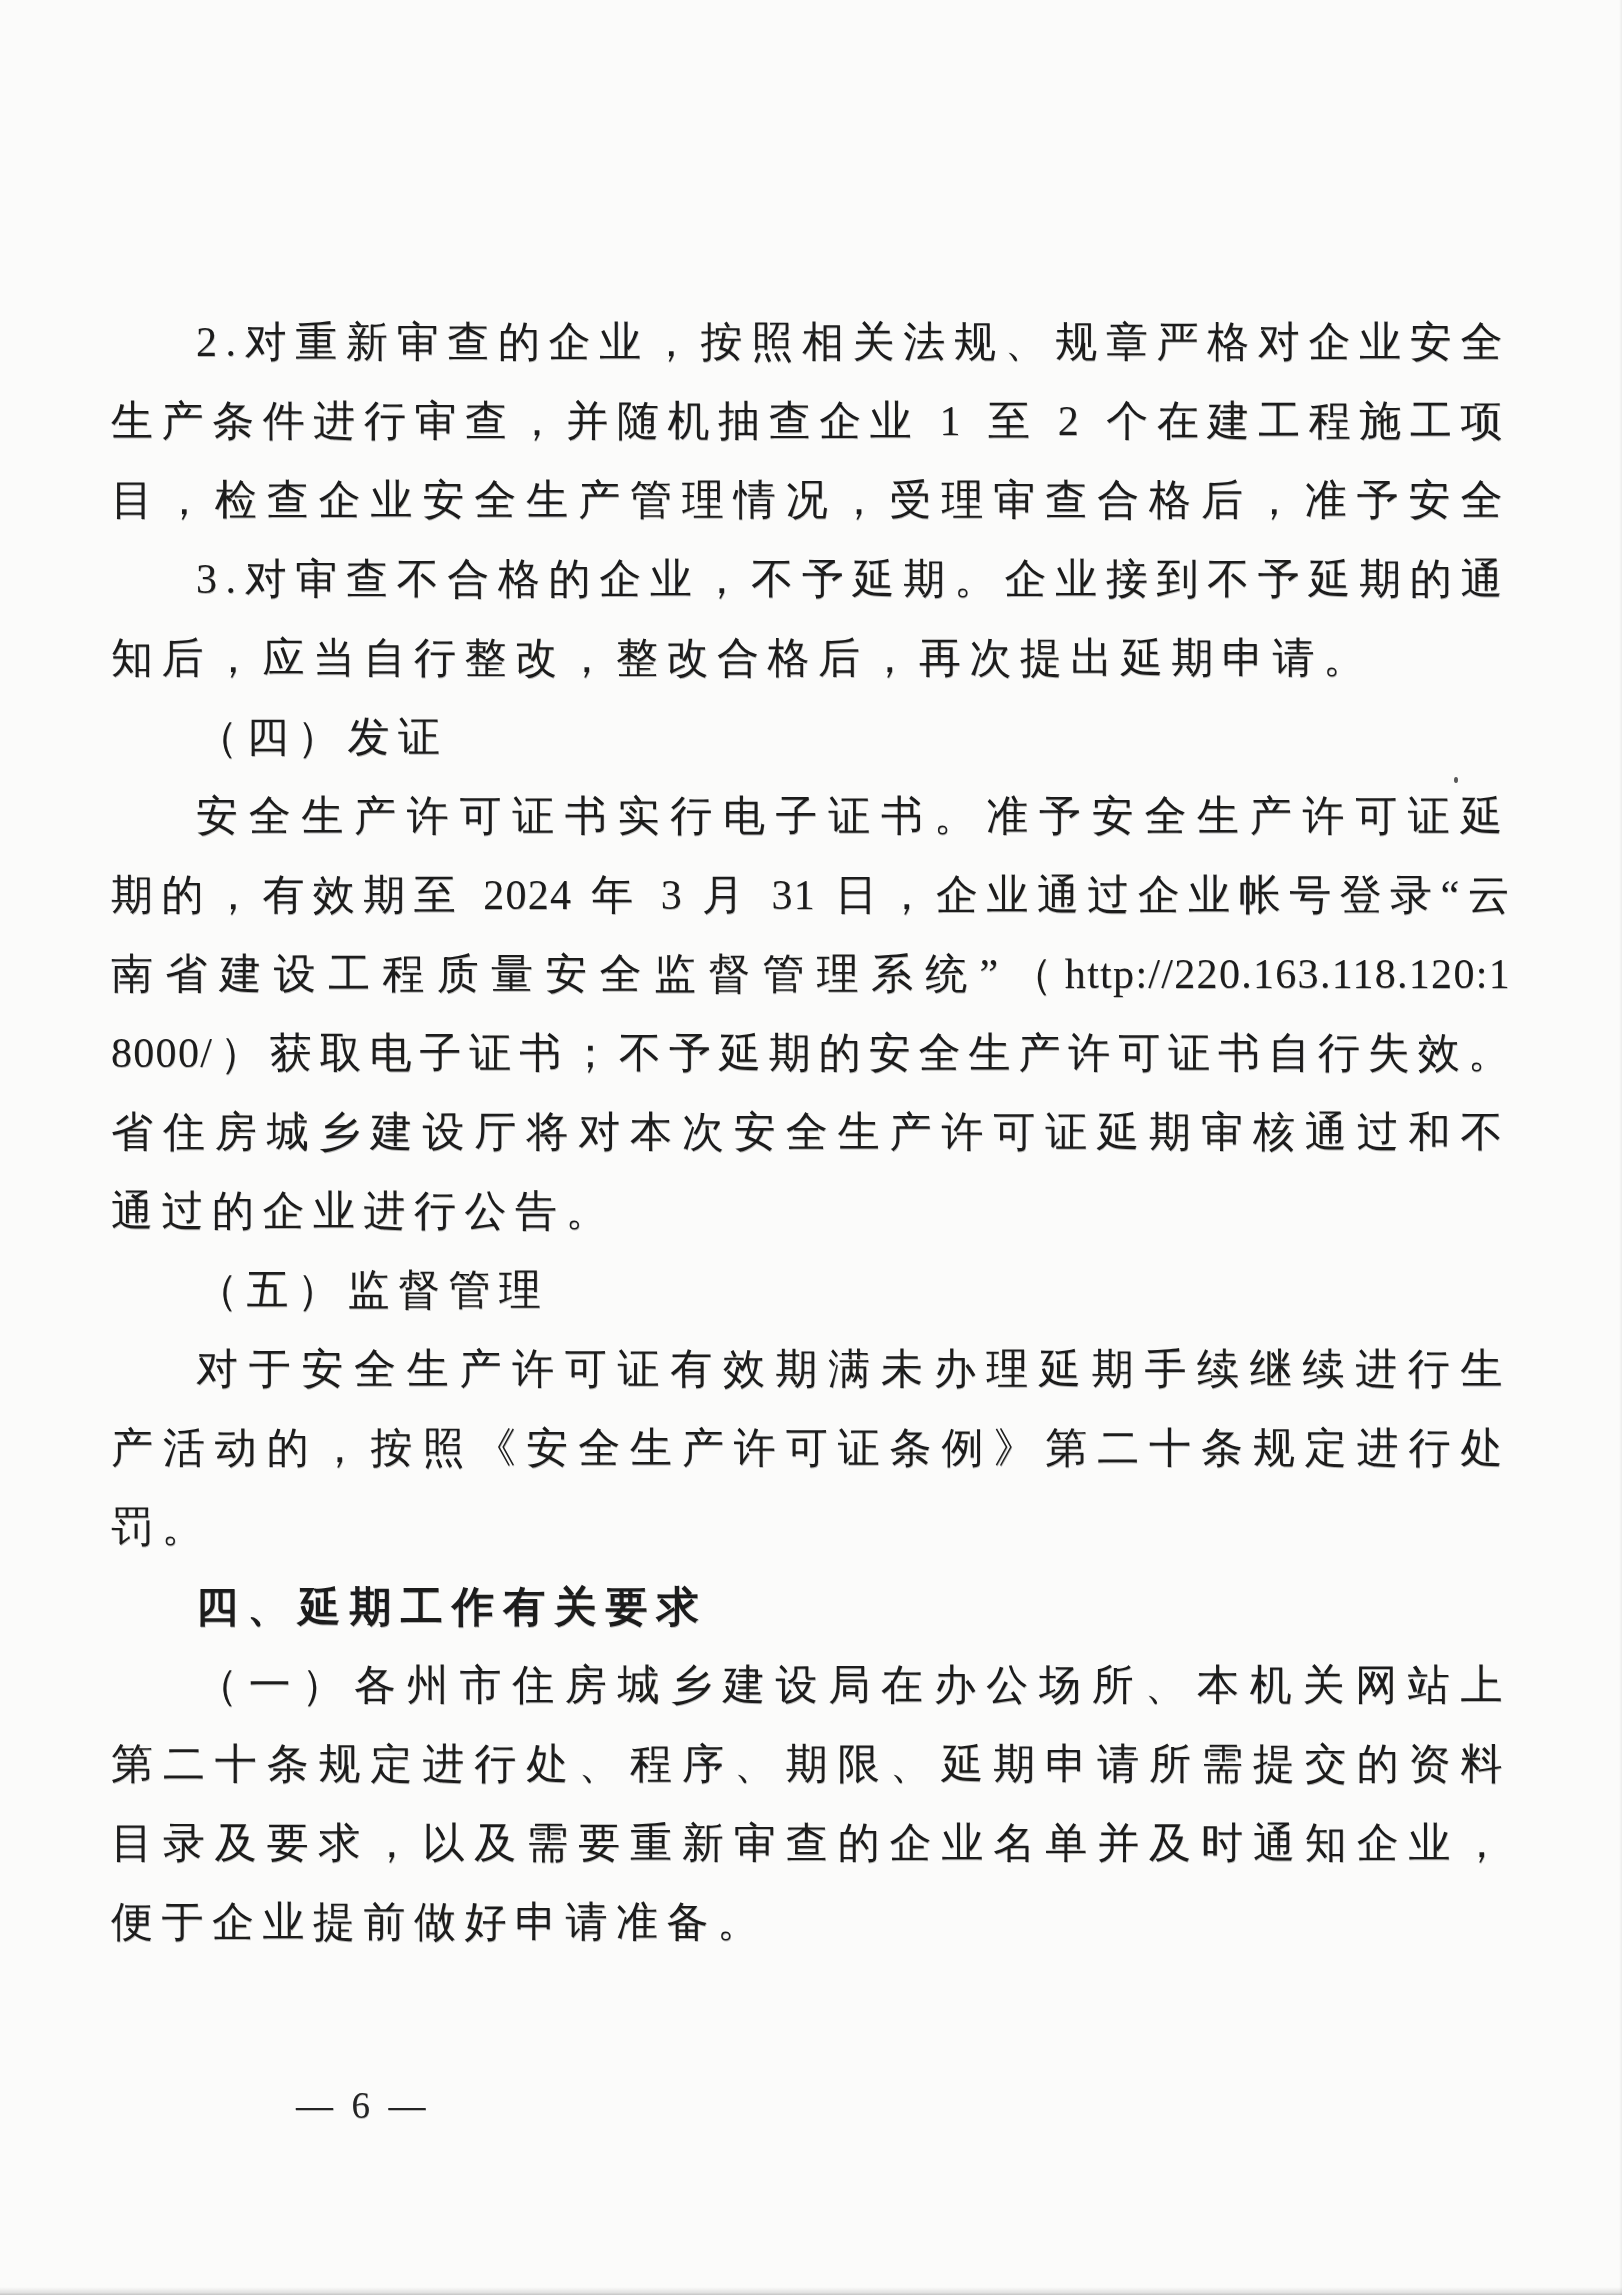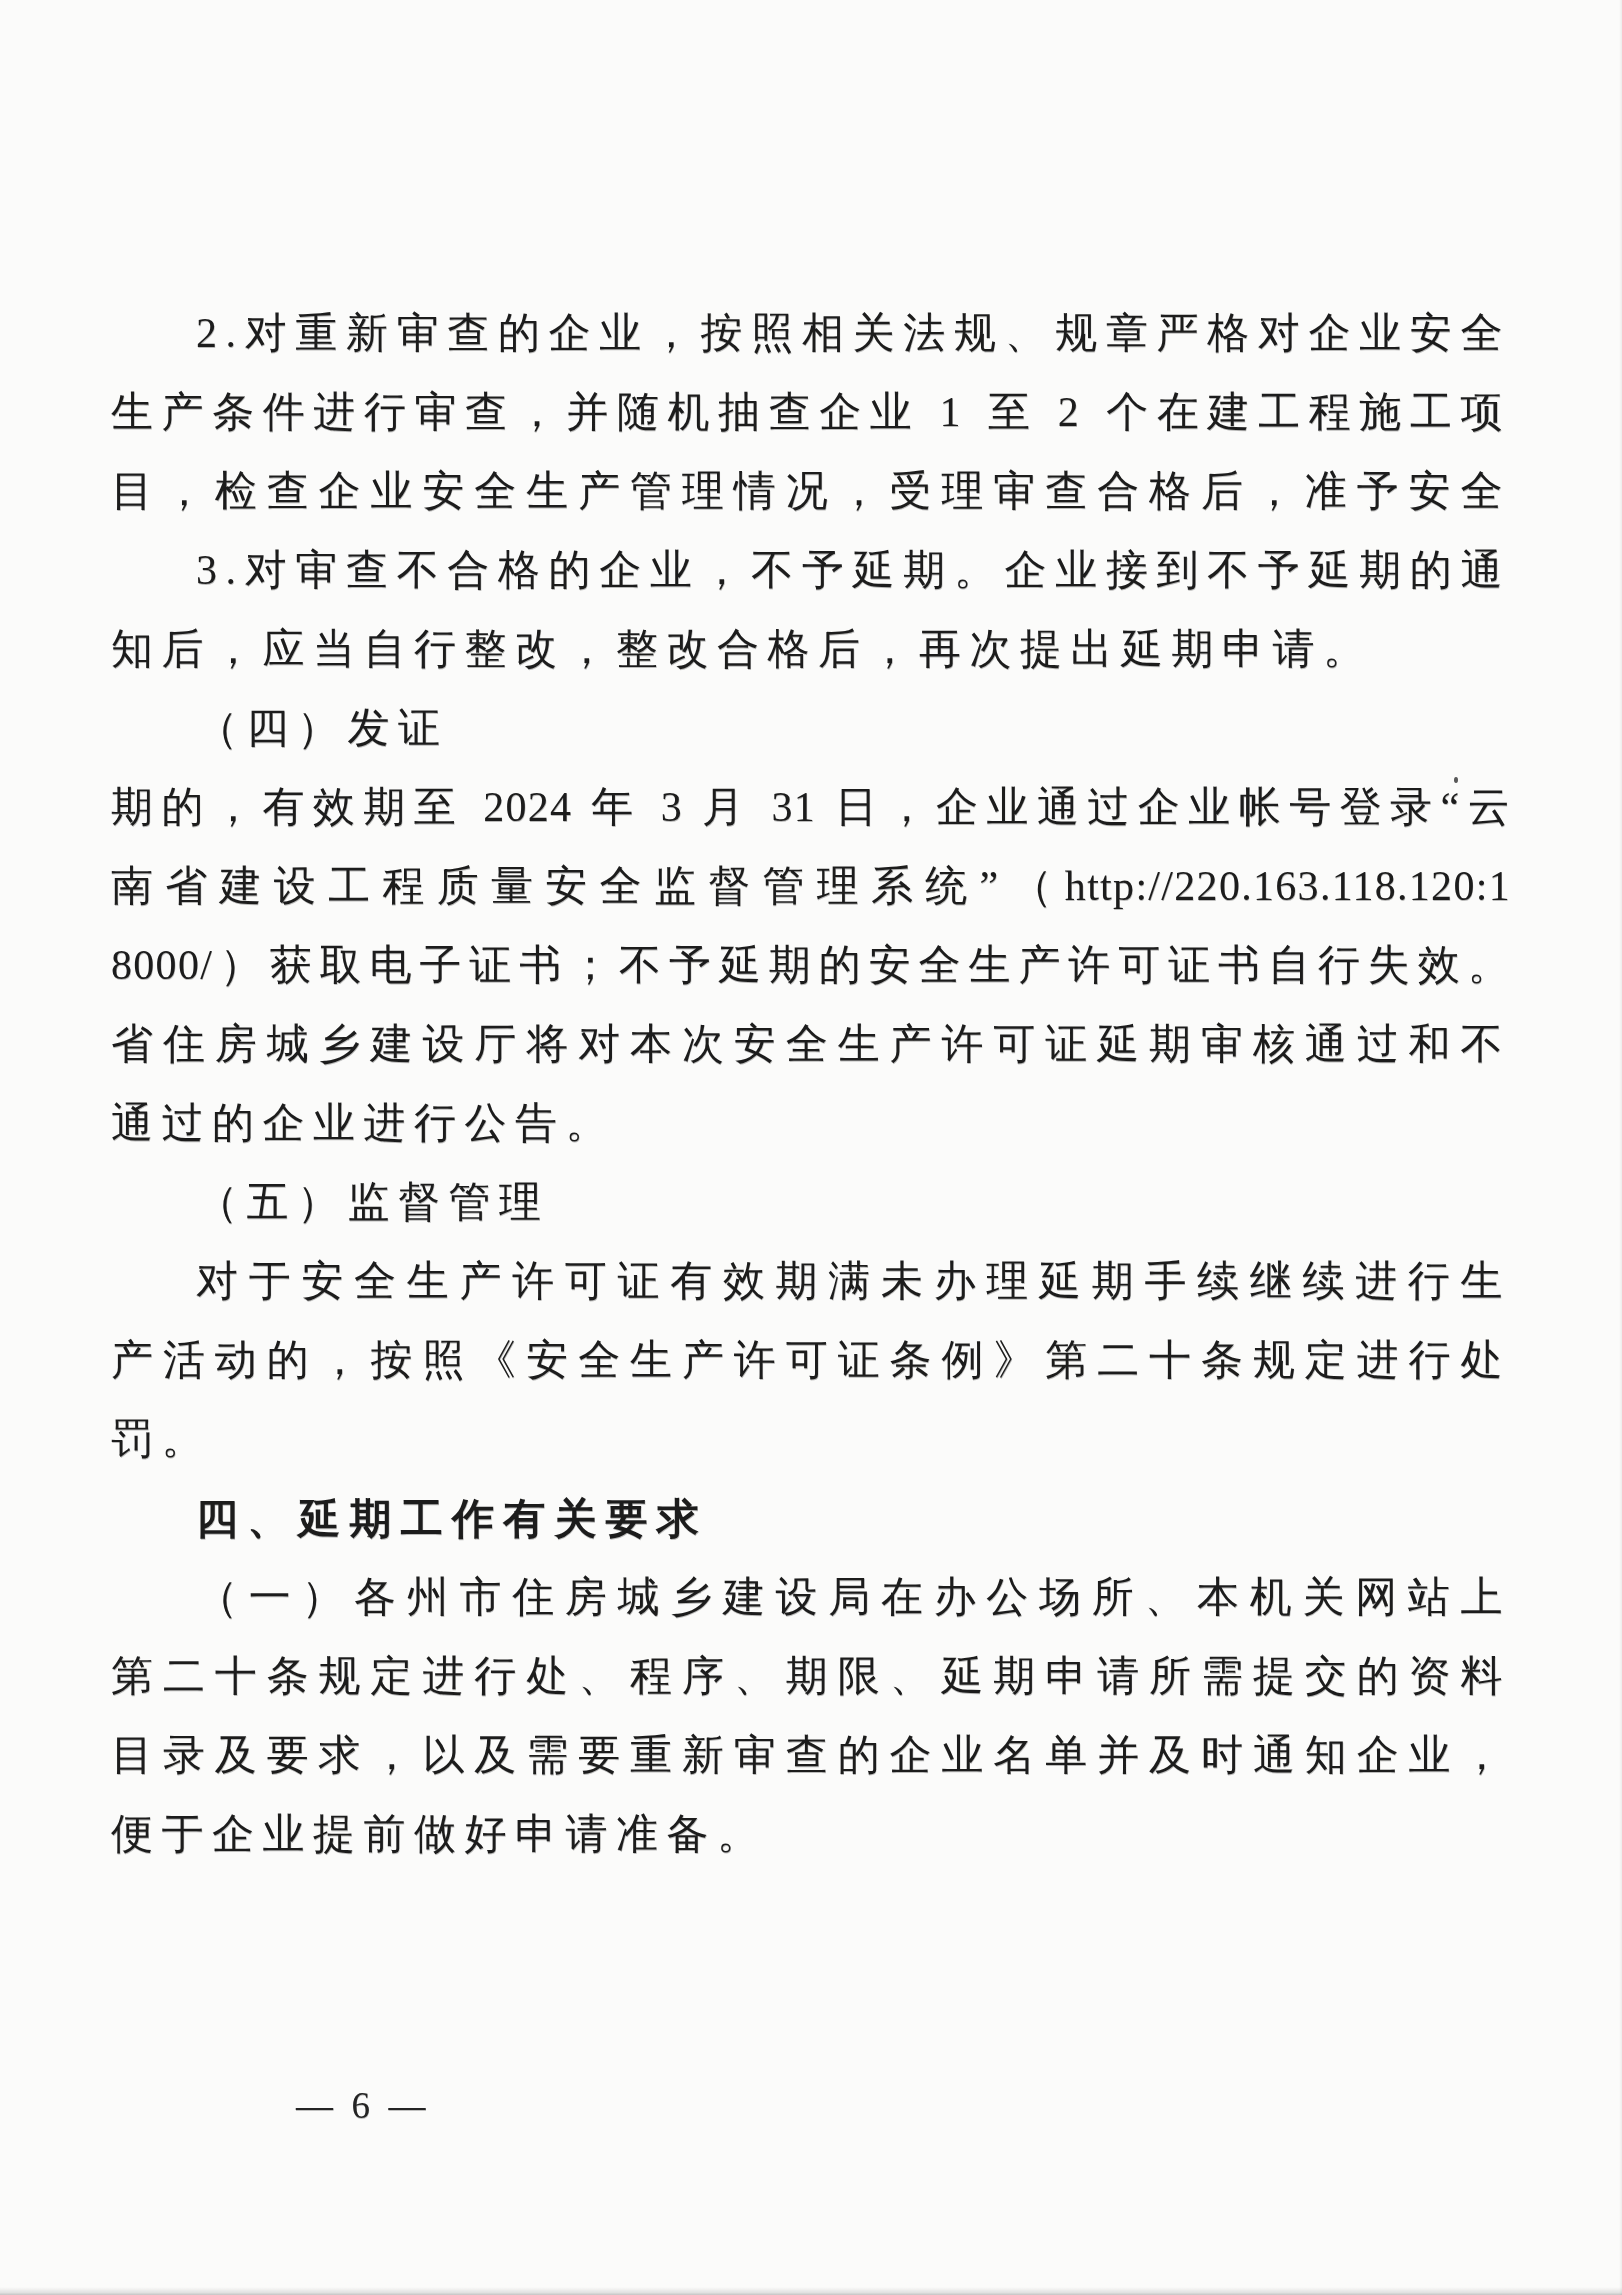--- a/index.html
+++ b/index.html
@@ -7,21 +7,21 @@
     position: relative;
     width: 1622px;
     height: 2295px;
     background: #fbfbfa;
     overflow: hidden;
     font-family: "Liberation Serif", "DejaVu Serif", serif;
   }
   .doc-body {
     position: absolute;
     left: 111px;
-    top: 294px;
+    top: 303px;
     width: 1400px;
   }
   .ln {
     margin: 0;
     height: 79px;
     line-height: 79px;
     font-size: 42px;
     letter-spacing: 8.5px;
     color: #1c1c1c;
     text-align: left;
@@ -78,20 +78,21 @@
 <body>
 
 <div class="sheet">
   <main class="doc-body">
     <p class="ln indent fill">2.对重新审查的企业，按照相关法规、规章严格对企业安全</p>
     <p class="ln fill">生产条件进行审查，并随机抽查企业 1 至 2 个在建工程施工项</p>
     <p class="ln fill">目，检查企业安全生产管理情况，受理审查合格后，准予安全</p>
     <p class="ln indent fill">3.对审查不合格的企业，不予延期。企业接到不予延期的通</p>
     <p class="ln">知后，应当自行整改，整改合格后，再次提出延期申请。</p>
     <p class="ln indent">（四）发证</p>
+    <p class="ln indent fill">安全生产许可证书实行电子证书。准予安全生产许可证延</p>
     <p class="ln fill tight">期的，有效期至 2024 年 3 月 31 日，企业通过企业帐号登录“云</p>
     <p class="ln fill tight">南省建设工程质量安全监督管理系统”（http://220.163.118.120:1</p>
     <p class="ln fill tight">8000/）获取电子证书；不予延期的安全生产许可证书自行失效。</p>
     <p class="ln fill">省住房城乡建设厅将对本次安全生产许可证延期审核通过和不</p>
     <p class="ln">通过的企业进行公告。</p>
     <p class="ln indent">（五）监督管理</p>
     <p class="ln indent fill">对于安全生产许可证有效期满未办理延期手续继续进行生</p>
     <p class="ln fill">产活动的，按照《安全生产许可证条例》第二十条规定进行处</p>
     <p class="ln">罚。</p>
     <p class="ln indent hei">四、延期工作有关要求</p>

